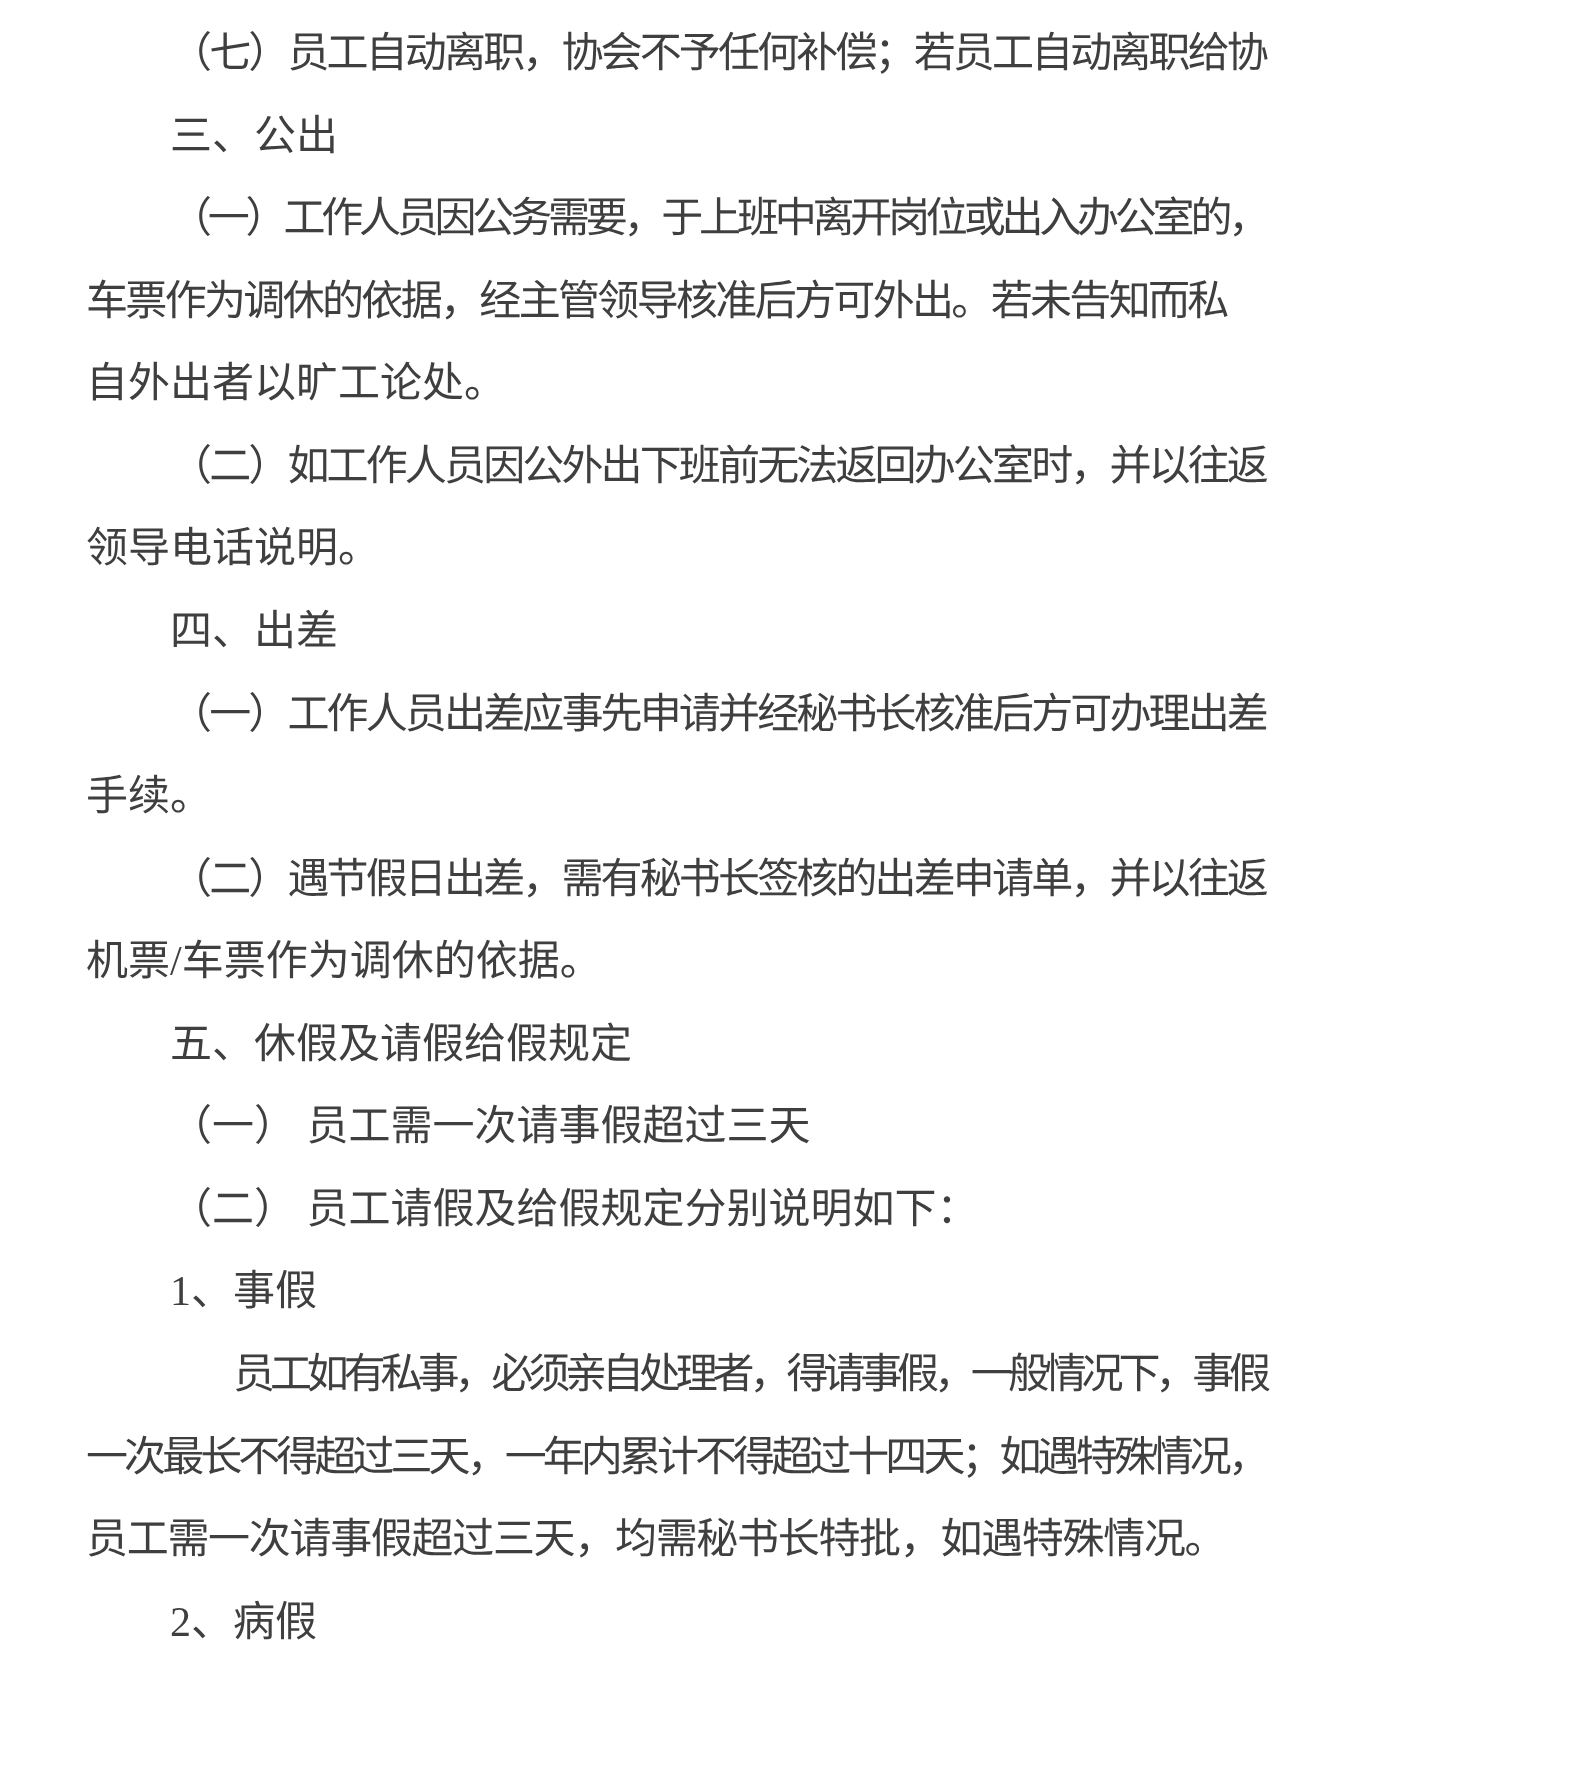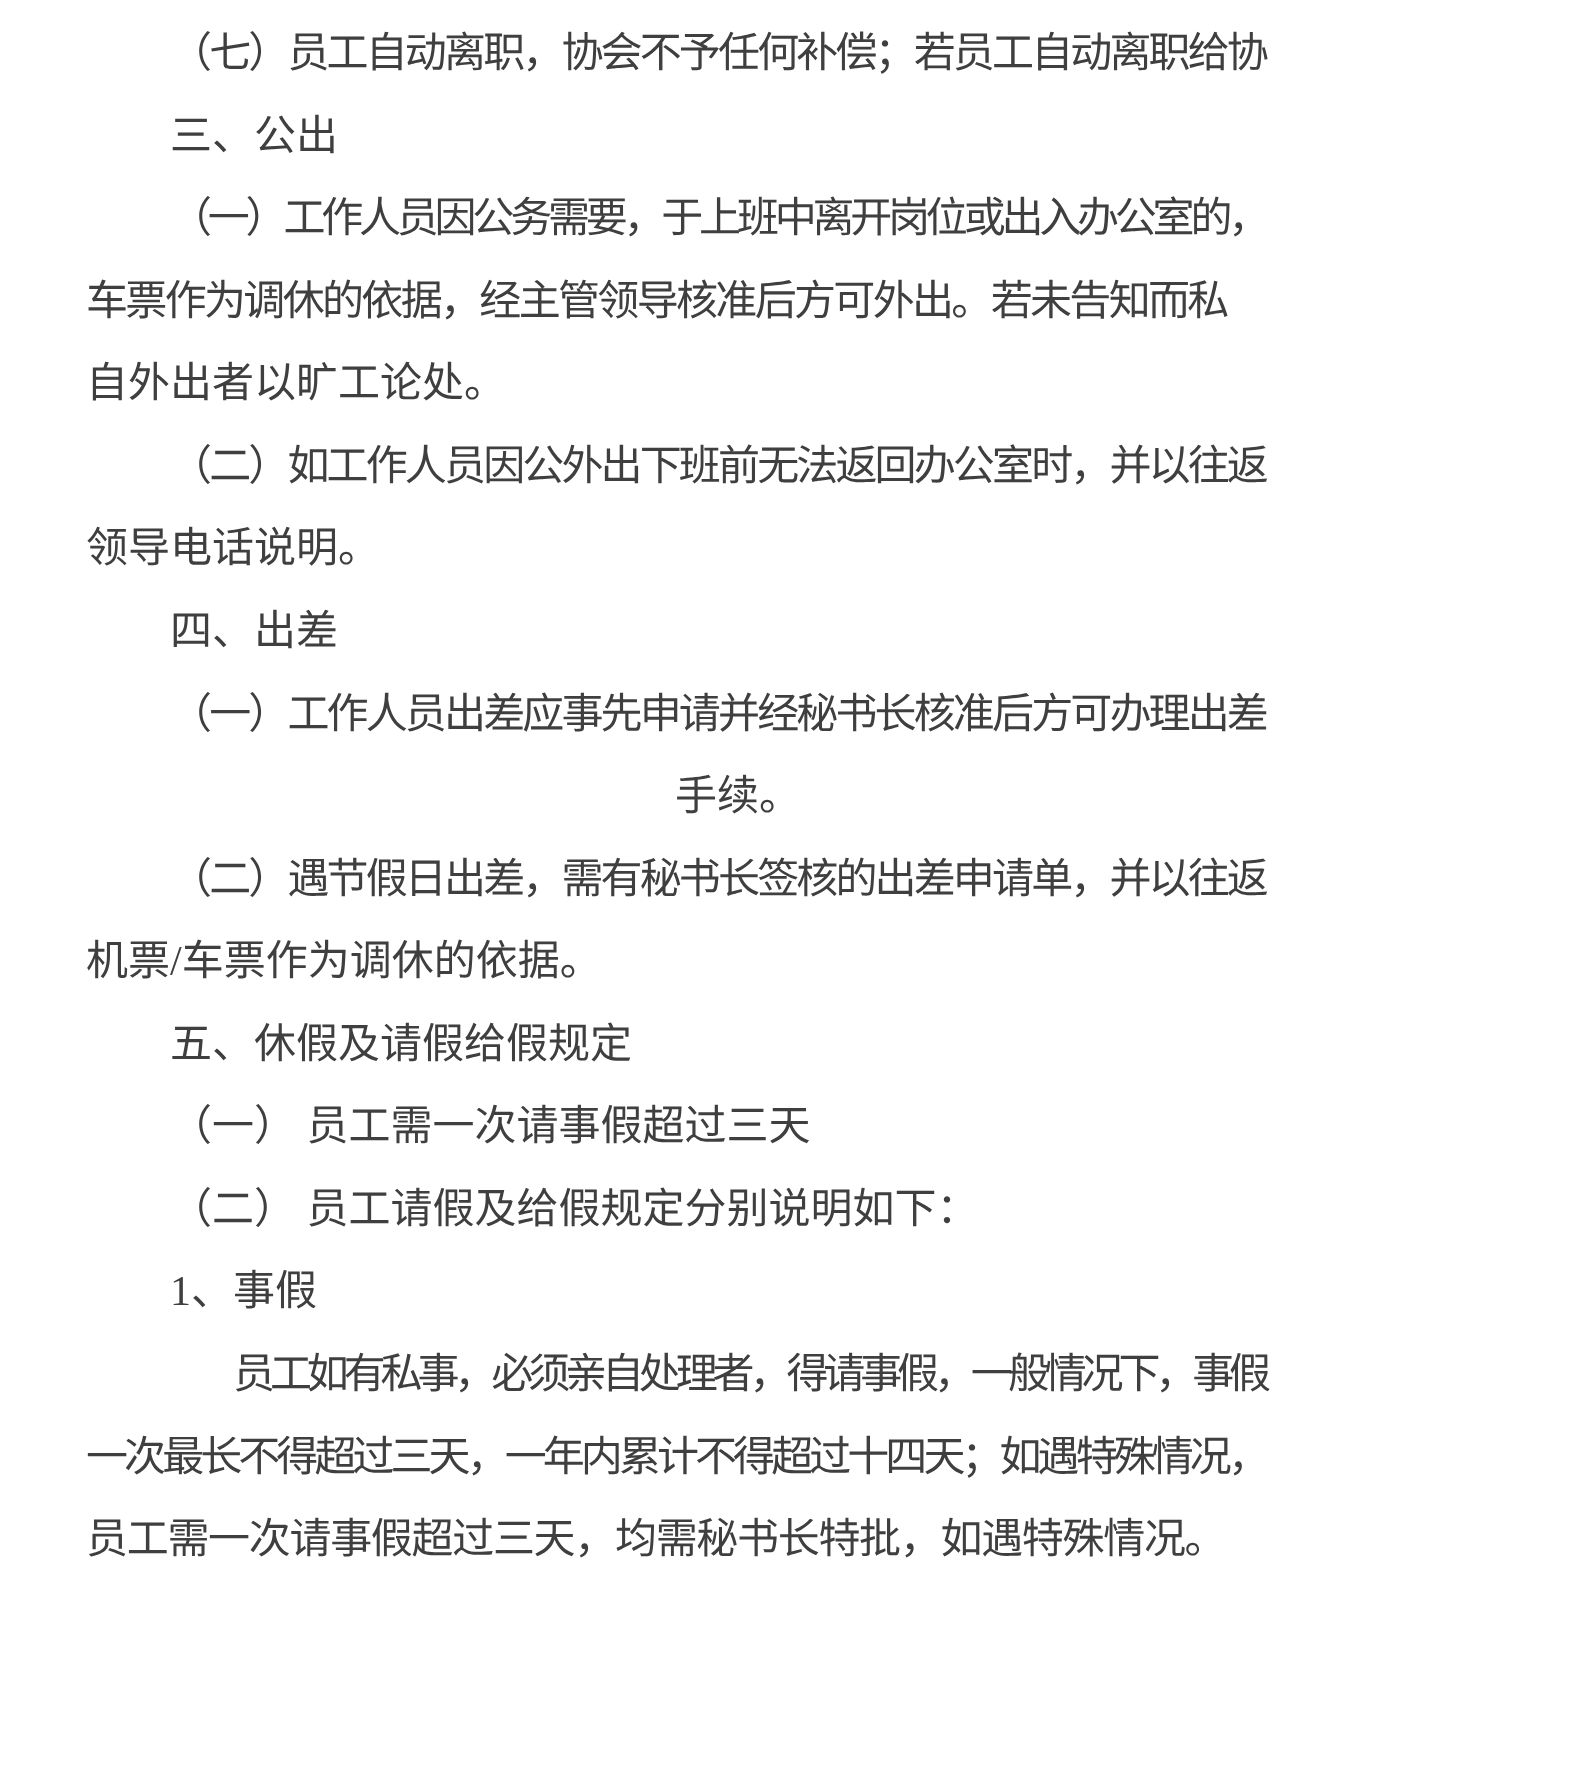--- a/index.html
+++ b/index.html
@@ -44,24 +44,25 @@
   <div class="text-col">
       <div class="doc-line full" style="padding-left: 84px;"><span style="letter-spacing: -2.8577px;">（七）员工自动离职，协会不予任何补偿；若员工自动离职给协</span></div>
       <div class="doc-line" style="padding-left: 84px;"><span>三、公出</span></div>
       <div class="doc-line full" style="padding-left: 84px;"><span style="letter-spacing: -4.20744px;">（一）工作人员因公务需要，于上班中离开岗位或出入办公室的，</span></div>
       <div class="doc-line full" style="padding-left: 0px;"><span style="letter-spacing: -2.66719px;">车票作为调休的依据，经主管领导核准后方可外出。若未告知而私</span></div>
       <div class="doc-line" style="padding-left: 0px;"><span>自外出者以旷工论处。</span></div>
       <div class="doc-line full" style="padding-left: 84px;"><span style="letter-spacing: -2.8577px;">（二）如工作人员因公外出下班前无法返回办公室时，并以往返</span></div>
       <div class="doc-line" style="padding-left: 0px;"><span>领导电话说明。</span></div>
       <div class="doc-line" style="padding-left: 84px;"><span>四、出差</span></div>
       <div class="doc-line full" style="padding-left: 84px;"><span style="letter-spacing: -2.8577px;">（一）工作人员出差应事先申请并经秘书长核准后方可办理出差</span></div>
-      <div class="doc-line" style="padding-left: 0px; text-align: center;"><span>手续。</span></div>
+      <div class="doc-line" style="padding-left: 0px;"><span>手续。</span></div>
       <div class="doc-line full" style="padding-left: 84px;"><span style="letter-spacing: -2.8577px;">（二）遇节假日出差，需有秘书长签核的出差申请单，并以往返</span></div>
       <div class="doc-line" style="padding-left: 0px;"><span>机票/车票作为调休的依据。</span></div>
       <div class="doc-line" style="padding-left: 84px;"><span>五、休假及请假给假规定</span></div>
       <div class="doc-line" style="padding-left: 84px;"><span>（一） 员工需一次请事假超过三天</span></div>
       <div class="doc-line" style="padding-left: 84px;"><span>（二） 员工请假及给假规定分别说明如下：</span></div>
       <div class="doc-line" style="padding-left: 84px;"><span>1、事假</span></div>
       <div class="doc-line full" style="padding-left: 147px;"><span style="letter-spacing: -5.1077px;">员工如有私事，必须亲自处理者，得请事假，一般情况下，事假</span></div>
       <div class="doc-line full" style="padding-left: 0px;"><span style="letter-spacing: -3.93599px;">一次最长不得超过三天，一年内累计不得超过十四天；如遇特殊情况，</span></div>
       <div class="doc-line" style="padding-left: 0px;"><span style="letter-spacing: -1.31088px;">员工需一次请事假超过三天，均需秘书长特批，如遇特殊情况。</span></div>
+      <div class="doc-line" style="padding-left: 84px;"><span>2、病假</span></div>
     </div>
 </div>
 
 </body></html>

